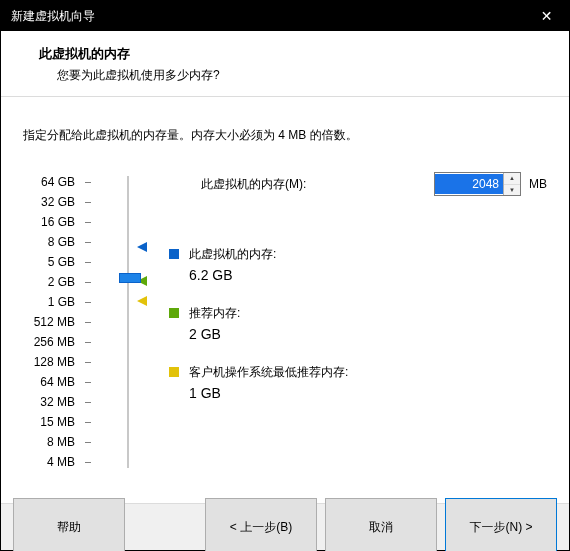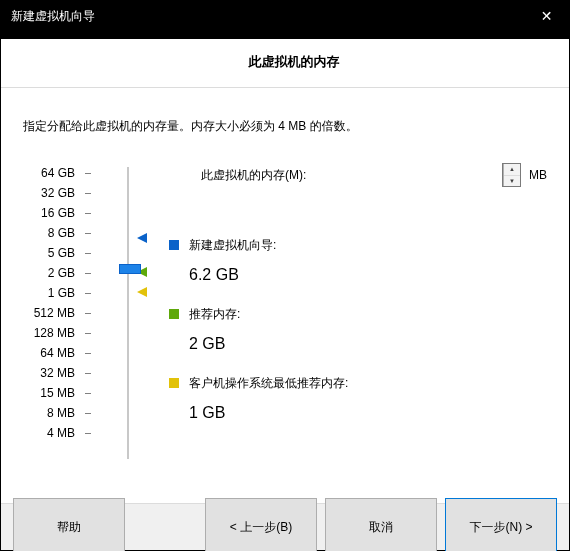--- a/index.html
+++ b/index.html
@@ -15,34 +15,34 @@
     box-sizing: border-box;
     display: flex; flex-direction: column;
     position: relative;
     background: #fff;
   }
   .titlebar {
     height: 30px;
     background: #000;
     color: #fff;
     display: flex; align-items: center;
-    padding: 0 0 8px 10px;
+    padding: 0 0 0 10px;
     font-size: 12px;
   }
   .titlebar-title { flex: 1; }
   .titlebar-close {
     width: 45px; height: 30px;
     display: flex; align-items: center; justify-content: center;
     color: #fff; font-size: 14px;
   }
   .header {
     padding: 14px 20px 12px 38px;
     border-bottom: 1px solid #dcdcdc;
   }
-  .header-title { font-size: 13px; font-weight: bold; margin-bottom: 4px; text-align: center; }
+  .header-title { font-size: 13px; font-weight: bold; margin-bottom: 4px; }
   .header-sub { font-size: 12px; padding-left: 18px; }
   .body {
     flex: 1;
     padding: 18px 22px 10px 22px;
     position: relative;
   }
   .instr { font-size: 12px; margin-bottom: 28px; margin-top: 12px; }
 
   .mem-area {
     display: flex;
@@ -132,21 +132,21 @@
     margin-bottom: 22px;
   }
   .reco .sq {
     width: 10px; height: 10px;
     margin-top: 3px; margin-right: 10px;
   }
   .sq-blue  { background: #0a62c9; }
   .sq-green { background: #5ea80a; }
   .sq-yellow{ background: #e2c20a; }
   .reco .txt .t { font-size: 12px; }
-  .reco .txt .v { font-size: 16px; margin-top: 12px; }
+  .reco .txt .v { font-size: 14px; margin-top: 4px; }
 
   .footer {
     height: 46px;
     border-top: 1px solid #dcdcdc;
     display: flex; align-items: center;
     padding: 0 12px;
     gap: 8px;
     background: #f0f0f0;
   }
   .footer .spacer { flex:1; }
@@ -168,20 +168,21 @@
 
 <div class="window">
 
   <div class="titlebar">
     <div class="titlebar-title">新建虚拟机向导</div>
     <div class="titlebar-close">✕</div>
   </div>
 
   <div class="header">
     <div class="header-title">此虚拟机的内存</div>
+    <div class="header-sub">您要为此虚拟机使用多少内存?</div>
   </div>
 
   <div class="body">
     <div class="instr">指定分配给此虚拟机的内存量。内存大小必须为 4 MB 的倍数。</div>
 
     <div class="mem-area">
 
       <div class="ticks">
         <div class="tick-row">
             <span class="lbl">64 GB</span>
@@ -206,20 +207,24 @@
         <div class="tick-row">
             <span class="lbl">2 GB</span>
             <span class="tickmark"></span>
           </div>
         <div class="tick-row">
             <span class="lbl">1 GB</span>
             <span class="tickmark"></span>
           </div>
         <div class="tick-row">
             <span class="lbl">512 MB</span>
+            <span class="tickmark"></span>
+          </div>
+        <div class="tick-row">
+            <span class="lbl">256 MB</span>
             <span class="tickmark"></span>
           </div>
         <div class="tick-row">
             <span class="lbl">128 MB</span>
             <span class="tickmark"></span>
           </div>
         <div class="tick-row">
             <span class="lbl">64 MB</span>
             <span class="tickmark"></span>
           </div>
@@ -246,32 +251,33 @@
         <div class="arrow arrow-blue" style="left:18px; top:70px;"></div>
         <div class="arrow arrow-green" style="left:18px; top:104px;"></div>
         <div class="arrow arrow-yellow" style="left:18px; top:124px;"></div>
         <div class="slider-thumb" style="top:101px;"></div>
       </div>
 
       <div class="right-col">
         <div class="mem-label-row">
           <div class="label">此虚拟机的内存(M):</div>
           <div class="spinbox">
+            <input type="text" value="2048" style="">
             <div class="spin-btns">
               <div>▲</div>
               <div>▼</div>
             </div>
           </div>
           <div class="unit">MB</div>
         </div>
 
         <div class="reco">
           <div class="sq sq-blue"></div>
           <div class="txt">
-            <div class="t">新建虚拟机向导:</div>
+            <div class="t">此虚拟机的内存:</div>
             <div class="v">6.2 GB</div>
           </div>
         </div>
 
         <div class="reco">
           <div class="sq sq-green"></div>
           <div class="txt">
             <div class="t">推荐内存:</div>
             <div class="v">2 GB</div>
           </div>

